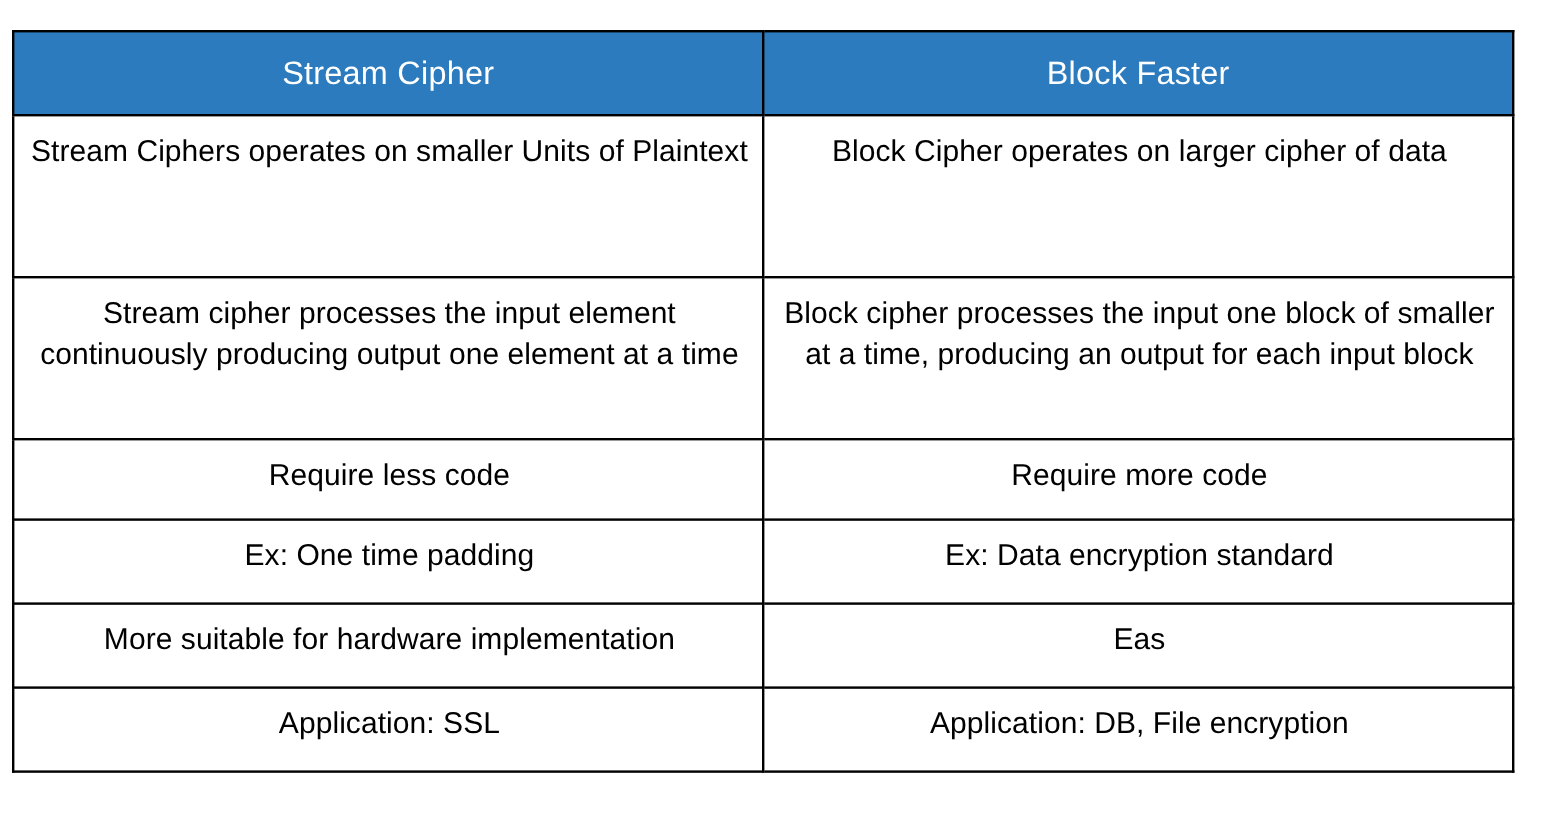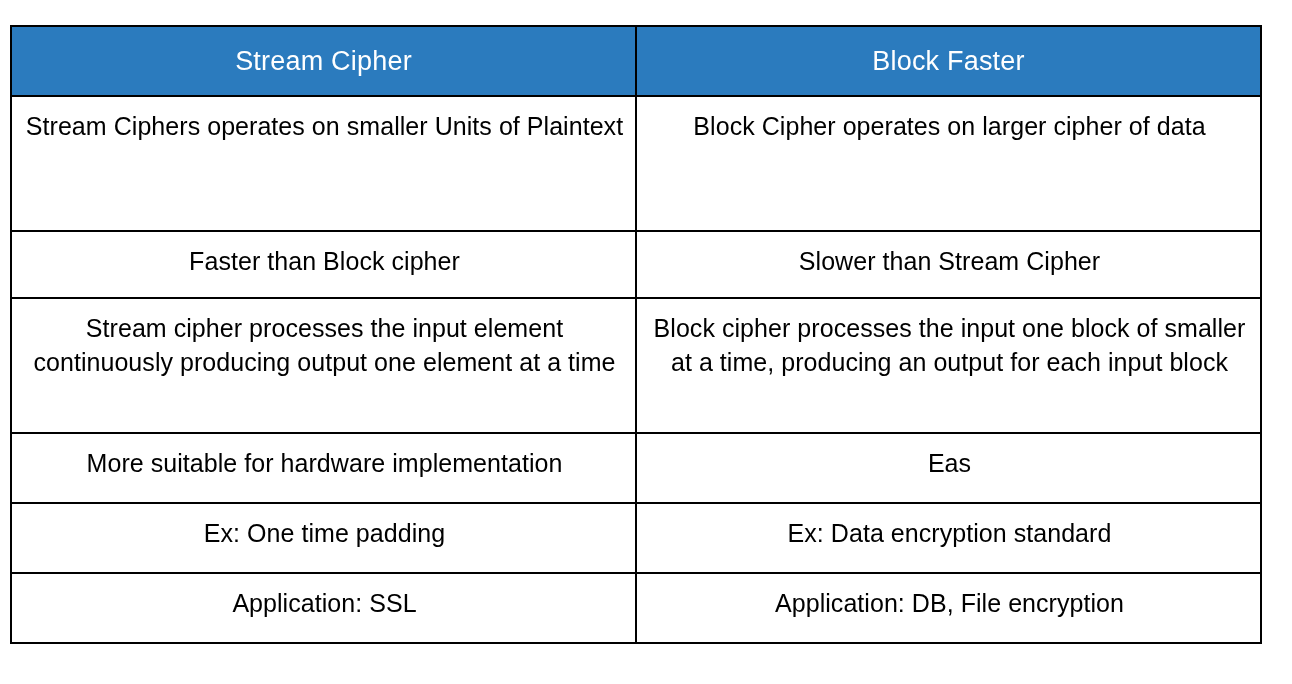--- a/index.html
+++ b/index.html
@@ -89,54 +89,54 @@
 
       <tr class="row-h3">
         <td>
           <span class="cell-text">Stream Ciphers operates on smaller Units of Plaintext</span>
         </td>
         <td>
           <span class="cell-text">Block Cipher operates on larger cipher of data</span>
         </td>
       </tr>
 
-      <tr class="row-h1">
-        <td>
-          <span class="cell-text">Faster than Block cipher</span>
-        </td>
-        <td>
-          <span class="cell-text">Slower than Stream Cipher</span>
-        </td>
-      </tr>
 
       <tr class="row-h3">
         <td>
           <span class="cell-text">Stream cipher processes the input element continuously producing output one element at a time</span>
         </td>
         <td>
           <span class="cell-text">Block cipher processes the input one block of smaller at a time, producing an output for each input block</span>
         </td>
       </tr>
 
-
-      <tr class="row-h2">
+      <tr class="row-h1">
         <td>
-          <span class="cell-text">More suitable for hardware implementation</span>
+          <span class="cell-text">Require less code</span>
         </td>
         <td>
-          <span class="cell-text">Eas</span>
+          <span class="cell-text">Require more code</span>
         </td>
       </tr>
 
       <tr class="row-h2">
         <td>
           <span class="cell-text">Ex: One time padding</span>
         </td>
         <td>
           <span class="cell-text">Ex: Data encryption standard</span>
+        </td>
+      </tr>
+
+      <tr class="row-h2">
+        <td>
+          <span class="cell-text">More suitable for hardware implementation</span>
+        </td>
+        <td>
+          <span class="cell-text">Eas</span>
         </td>
       </tr>
 
       <tr class="row-h2">
         <td>
           <span class="cell-text">Application: SSL</span>
         </td>
         <td>
           <span class="cell-text">Application: DB, File encryption</span>
         </td>

